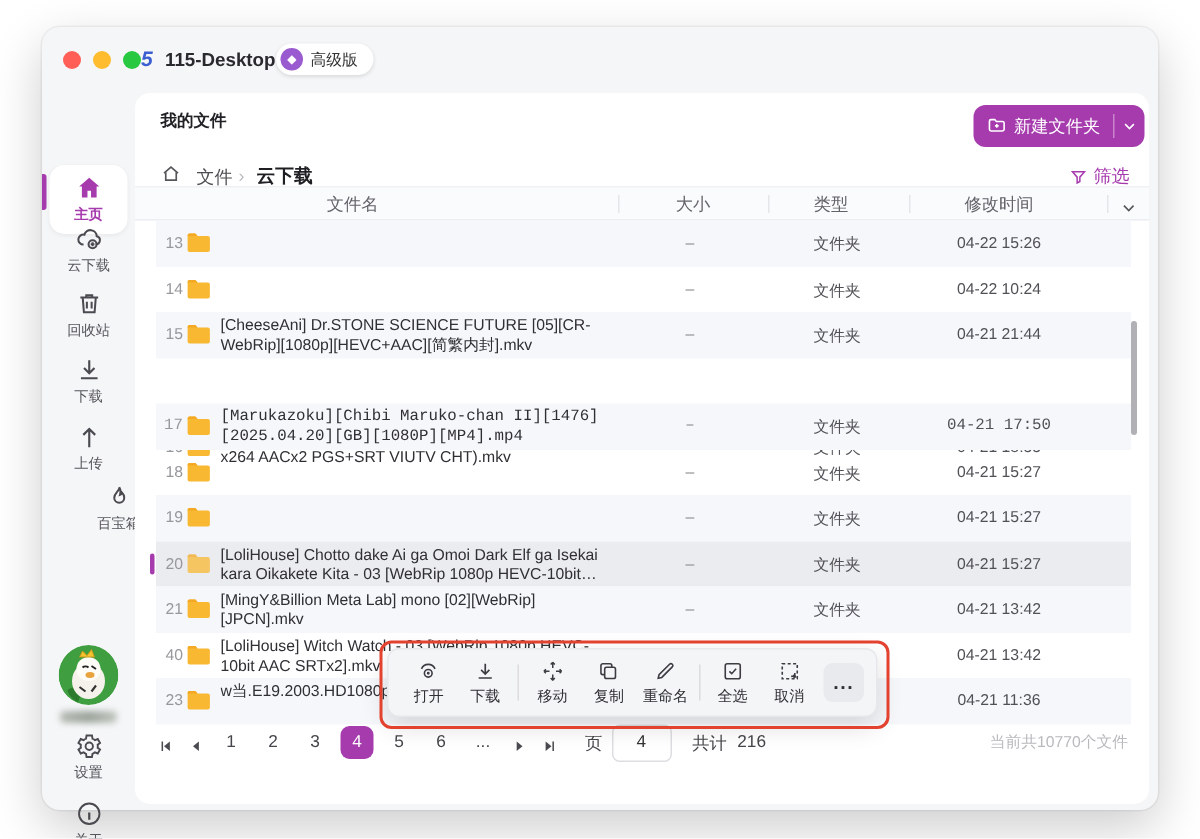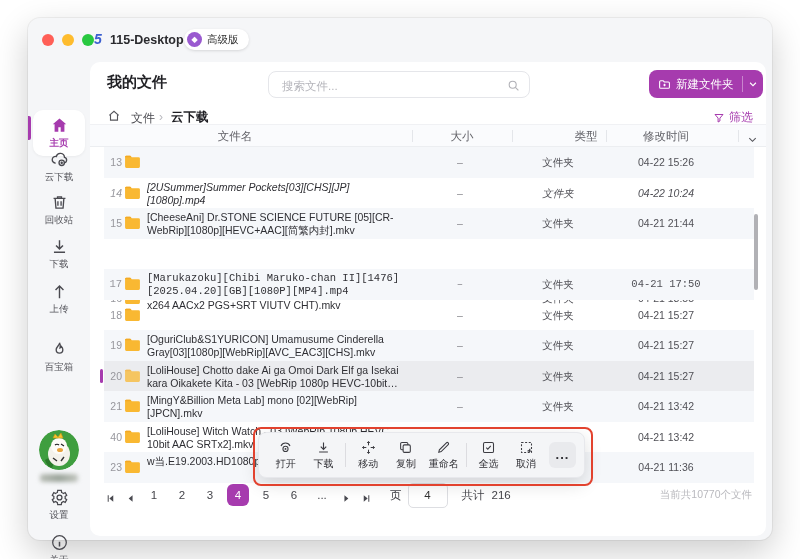--- a/index.html
+++ b/index.html
@@ -20,21 +20,21 @@
   .nav-item{position:absolute;left:0;width:62px;display:flex;flex-direction:column;align-items:center;cursor:default;}
   .nav-item .nicon{width:19px;height:19px;color:#4a4a50;}
   .nav-item .nlabel{font-size:9.5px;color:#55555b;margin-top:2px;}
   .nav-item.active{left:5px;width:52px;background:#fff;border-radius:10px;padding:6px 0;box-shadow:0 1px 3px rgba(0,0,0,.05);}
   .nav-item.active .nicon{color:#a63bae;}
   .nav-item.active .nlabel{color:#a63bae;font-weight:600;}
   .avatar{position:absolute;left:11px;top:368px;width:40px;height:40px;border-radius:50%;overflow:hidden;}
   .user-blur{position:absolute;left:12px;top:412px;width:38px;height:8px;border-radius:3px;background:linear-gradient(90deg,#b9bdb6,#9aa39a,#c2c6bf);filter:blur(2px);}
   
   .card{position:absolute;left:62px;top:44px;width:676px;height:474px;background:#fff;border-radius:10px;}
-  .page-title{position:absolute;left:17px;top:11px;font-size:15px;font-weight:bold;color:#222226;}
+  .page-title{position:absolute;left:17px;top:11px;font-size:11px;font-weight:bold;color:#222226;}
   .searchbox{position:absolute;left:178px;top:9px;width:262px;height:27px;border:1px solid #e5e6ea;border-radius:8px;background:#fff;box-sizing:border-box;}
   .searchbox input{position:absolute;left:11px;top:1px;width:220px;height:23px;border:0;outline:0;font-size:11.5px;color:#333;font-family:inherit;background:transparent;}
   .searchbox input::placeholder{color:#b5b5bb;}
   .searchbox .sicon{position:absolute;right:9px;top:6px;width:13px;height:13px;color:#b0b0b6;}
   .newfolder{position:absolute;left:559px;top:8px;width:114px;height:28px;background:#a63bae;border-radius:8px;display:flex;align-items:center;color:#fff;cursor:default;}
   .newfolder .fico{width:14px;height:14px;margin-left:9px;}
   .newfolder .nflabel{font-size:11.5px;margin-left:5px;white-space:nowrap;}
   .newfolder .vdiv{width:1px;height:16px;background:rgba(255,255,255,.38);margin-left:8px;}
   .newfolder .chv{width:22px;display:flex;justify-content:center;}
   .newfolder .chv svg{width:10px;height:10px;}
@@ -129,21 +129,21 @@
               <path d="M12 4v10.2M7.6 10.6L12 15l4.4-4.4M5 19.2h14"></path>
             </svg></span>
           <span class="nlabel">下载</span>
         </div>
         <div class="nav-item" style="top: 220px;">
           <span class="nicon"><svg viewBox="0 0 24 24" fill="none" stroke="currentColor" stroke-width="1.8">
               <path d="M12 20.5V5M7 10l5-5 5 5"></path>
             </svg></span>
           <span class="nlabel">上传</span>
         </div>
-        <div class="nav-item" style="top: 278px;">
+        <div class="nav-item" style="top: 260px; margin-left: 20px;">
           <span class="nicon"><svg viewBox="0 0 24 24" fill="none" stroke="currentColor" stroke-width="1.7">
               <path d="M12 3.5c.8 2.8-4.2 4.6-4.2 8.9a4.2 4.2 0 0 0 8.4 0c0-1.8-.8-3.2-1.8-4.2-.3 1-.9 1.5-1.7 1.8.7-1.9.5-4.4-.7-6.5z"></path>
             </svg></span>
           <span class="nlabel">百宝箱</span>
         </div>
       </div>
     <div class="avatar">
       <svg viewBox="0 0 40 40" width="40" height="40">
         <circle cx="20" cy="20" r="20" fill="#3f9e3f"></circle>
         <path d="M6 30c4-3 8-2 10 0l-3 8c-3-1-6-4-7-8z" fill="#2c7a2c"></path>
@@ -171,29 +171,20 @@
             </svg></span>
           <span class="nlabel">关于</span>
         </div>
       </div>
   </div>
 
   <div class="card">
 
     <div class="page-title">我的文件</div>
 
-    <div class="searchbox">
-      <input type="text" placeholder="搜索文件..." style="">
-      <span class="sicon">
-        <svg viewBox="0 0 24 24" fill="none" stroke="currentColor" stroke-width="2">
-            <circle cx="10.5" cy="10.5" r="6.5"></circle>
-            <path d="M15.5 15.5L21 21"></path>
-          </svg>
-      </span>
-    </div>
 
     <div class="newfolder">
       <span class="fico">
         <svg viewBox="0 0 24 24" fill="none" stroke="#fff" stroke-width="2">
             <path d="M3 7a2 2 0 0 1 2-2h4.5l2 2.3H19a2 2 0 0 1 2 2V17a2 2 0 0 1-2 2H5a2 2 0 0 1-2-2z"></path>
             <path d="M12 10.5v4.6M9.7 12.8h4.6"></path>
           </svg>
       </span>
       <span class="nflabel">新建文件夹</span>
       <span class="vdiv"></span>
@@ -218,21 +209,21 @@
         <svg viewBox="0 0 24 24" fill="none" stroke="currentColor" stroke-width="2">
             <path d="M4 5h16l-6.2 7.2V18l-3.6 2v-7.8z"></path>
           </svg>
         <span>筛选</span>
       </span>
     </div>
 
     <div class="thead">
       <span class="th" style="left:145px;">文件名</span>
       <span class="th" style="left:372px;">大小</span>
-      <span class="th" style="left:496px;">类型</span>
+      <span class="th" style="left:464px;">类型</span>
       <span class="th" style="left:576px;">修改时间</span>
       <span class="thsep" style="left:322px;"></span>
       <span class="thsep" style="left:422px;"></span>
       <span class="thsep" style="left:516px;"></span>
       <span class="thsep" style="left:648px;"></span>
       <span class="th-chev">
         <svg viewBox="0 0 24 24" fill="none" stroke="currentColor" stroke-width="2.4">
             <path d="M5 9l7 7 7-7"></path>
           </svg>
       </span>
@@ -242,27 +233,26 @@
         <div class="row stripe" style="top: 0px;">
           <span class="rnum">13</span>
           <span class="rfolder"><svg viewBox="0 0 24 22">
               <path d="M1.5 4.2A1.9 1.9 0 0 1 3.4 2.3h5.4l2.1 2.3h9.7a1.9 1.9 0 0 1 1.9 1.9v11.3a1.9 1.9 0 0 1-1.9 1.9H3.4a1.9 1.9 0 0 1-1.9-1.9z" fill="#f9b832"></path>
               <path d="M1.5 4.2A1.9 1.9 0 0 1 3.4 2.3h5.4l2.1 2.3H1.5z" fill="#f3a924"></path>
             </svg></span>
           <span class="rsize">–</span>
           <span class="rtype">文件夹</span>
           <span class="rtime">04-22 15:26</span>
         </div>
-        <div class="row" style="top: 30.5px; font-style: italic;">
+        <div class="row" style="top: 30.5px;">
           <span class="rnum">14</span>
           <span class="rfolder"><svg viewBox="0 0 24 22">
               <path d="M1.5 4.2A1.9 1.9 0 0 1 3.4 2.3h5.4l2.1 2.3h9.7a1.9 1.9 0 0 1 1.9 1.9v11.3a1.9 1.9 0 0 1-1.9 1.9H3.4a1.9 1.9 0 0 1-1.9-1.9z" fill="#f9b832"></path>
               <path d="M1.5 4.2A1.9 1.9 0 0 1 3.4 2.3h5.4l2.1 2.3H1.5z" fill="#f3a924"></path>
             </svg></span>
-          <span class="rname">[2USummer]Summer Pockets[03][CHS][JP][1080p].mp4</span>
           <span class="rsize">–</span>
           <span class="rtype">文件夹</span>
           <span class="rtime">04-22 10:24</span>
         </div>
         <div class="row stripe" style="top: 61px;">
           <span class="rnum">15</span>
           <span class="rfolder"><svg viewBox="0 0 24 22">
               <path d="M1.5 4.2A1.9 1.9 0 0 1 3.4 2.3h5.4l2.1 2.3h9.7a1.9 1.9 0 0 1 1.9 1.9v11.3a1.9 1.9 0 0 1-1.9 1.9H3.4a1.9 1.9 0 0 1-1.9-1.9z" fill="#f9b832"></path>
               <path d="M1.5 4.2A1.9 1.9 0 0 1 3.4 2.3h5.4l2.1 2.3H1.5z" fill="#f3a924"></path>
             </svg></span>
@@ -302,21 +292,20 @@
           <span class="rsize">–</span>
           <span class="rtype">文件夹</span>
           <span class="rtime">04-21 15:27</span>
         </div>
         <div class="row stripe" style="top: 183px;">
           <span class="rnum">19</span>
           <span class="rfolder"><svg viewBox="0 0 24 22">
               <path d="M1.5 4.2A1.9 1.9 0 0 1 3.4 2.3h5.4l2.1 2.3h9.7a1.9 1.9 0 0 1 1.9 1.9v11.3a1.9 1.9 0 0 1-1.9 1.9H3.4a1.9 1.9 0 0 1-1.9-1.9z" fill="#f9b832"></path>
               <path d="M1.5 4.2A1.9 1.9 0 0 1 3.4 2.3h5.4l2.1 2.3H1.5z" fill="#f3a924"></path>
             </svg></span>
-          <span class="rname">[OguriClub&amp;S1YURICON] Umamusume Cinderella Gray[03][1080p][WebRip][AVC_EAC3][CHS].mkv</span>
           <span class="rsize">–</span>
           <span class="rtype">文件夹</span>
           <span class="rtime">04-21 15:27</span>
         </div>
         <div class="row selected" style="top: 213.5px;">
           <span class="selbar"></span>
           <span class="rnum">20</span>
           <span class="rfolder" style="opacity: 0.75;"><svg viewBox="0 0 24 22">
               <path d="M1.5 4.2A1.9 1.9 0 0 1 3.4 2.3h5.4l2.1 2.3h9.7a1.9 1.9 0 0 1 1.9 1.9v11.3a1.9 1.9 0 0 1-1.9 1.9H3.4a1.9 1.9 0 0 1-1.9-1.9z" fill="#f9b832"></path>
               <path d="M1.5 4.2A1.9 1.9 0 0 1 3.4 2.3h5.4l2.1 2.3H1.5z" fill="#f3a924"></path>

